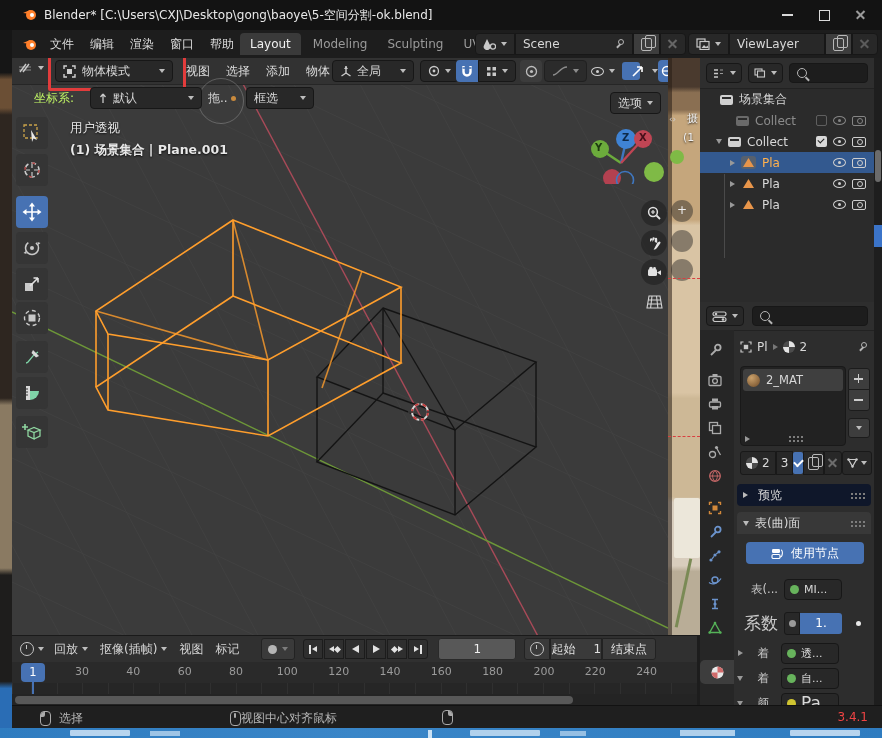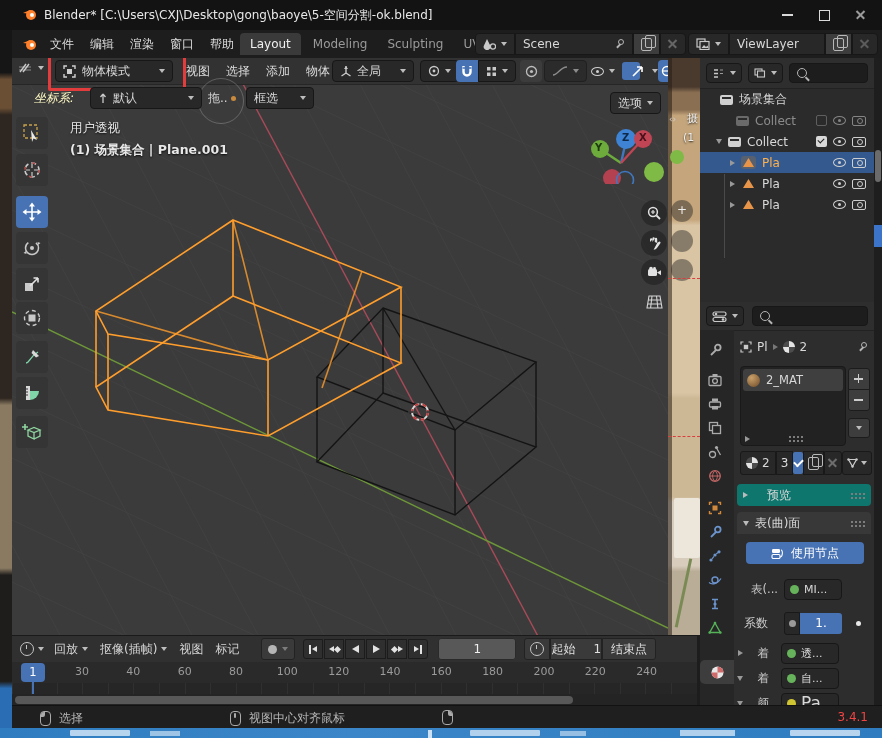--- a/index.html
+++ b/index.html
@@ -293,21 +293,21 @@
       <span class="abs row" style="left:646px;top:2px;width:18px;height:22px;background:#4772b3;border-radius:4px 0 0 4px;justify-content:center;">
         <svg width="12" height="12">
             <circle cx="6" cy="6" r="4.5" fill="none" stroke="#fff" stroke-width="1.4"></circle>
             <path d="M2 6 h8" stroke="#fff" stroke-width="1.2"></path>
           </svg>
       </span>
     </div>
 
     <div class="abs" style="left:0;top:26px;width:656px;height:28px;">
       <span class="abs" style="left:186px;top:-6px;width:44px;height:44px;border:1.5px solid rgba(255,255,255,.22);border-radius:50%;"></span>
-      <span class="abs" style="left:22px;top:6px;color:#fef9c3;font-style:italic;">坐标系:</span>
+      <span class="abs" style="left:22px;top:6px;color:#bef264;">坐标系:</span>
       <span class="dd abs" style="left:78px;top:3px;width:112px;justify-content:space-between;">
         <span class="row" style="gap:5px;">
           <svg width="10" height="12">
               <path d="M5 11 V2 M5 2 l-2.5 3 M5 2 l2.5 3" stroke="#c9c9c9" stroke-width="1.3" fill="none"></path>
             </svg>
           <span>默认</span>
         </span>
         <span class="cv"></span>
       </span>
       <span class="abs row" style="left:196px;top:6px;gap:3px;color:#d5d5d5;">
@@ -682,21 +682,21 @@
           <svg width="11" height="10">
               <path d="M5.5 8.5 L1.5 1.5 H9.5 Z" fill="none" stroke="#c9c9c9" stroke-width="1.2"></path>
               <circle cx="1.5" cy="1.5" r="1.2" fill="#c9c9c9"></circle>
               <circle cx="9.5" cy="1.5" r="1.2" fill="#c9c9c9"></circle>
               <circle cx="5.5" cy="8.5" r="1.2" fill="#c9c9c9"></circle>
             </svg>
           <span class="cv"></span>
         </span>
       </div>
 
-      <div class="row" style="position:absolute;left:3px;top:154px;width:134px;height:22px;background:#0f766e;border-radius:4px;padding:0 6px;gap:19px;box-sizing:border-box;">
+      <div class="row" style="position:absolute;left:3px;top:154px;width:134px;height:22px;background:#0f172a;border-radius:4px;padding:0 6px;gap:10px;box-sizing:border-box;">
         <span class="exp-r" style="border-left-color:#bbb;"></span>
         <span style="flex:1;">预览</span>
         <span class="grip"></span>
       </div>
 
       <div class="row" style="position:absolute;left:3px;top:182px;width:134px;height:22px;background:#383838;border-radius:4px 4px 0 0;padding:0 6px;gap:6px;box-sizing:border-box;">
         <span class="exp-d" style="border-top-color:#bbb;"></span>
         <span style="flex:1;">表(曲)面</span>
         <span class="grip"></span>
       </div>
@@ -712,21 +712,21 @@
 
       <div class="row" style="position:absolute;left:0;top:248px;width:140px;height:22px;">
         <span style="width:44px;text-align:right;color:#c9c9c9;font-size:11.5px;">表(...</span>
         <span class="dd" style="margin-left:6px;width:58px;height:21px;padding:0 5px;">
           <span class="dot" style="background:#67b35c;"></span>
           <span style="font-size:11px;">MI...</span>
         </span>
       </div>
 
       <div class="row" style="position:absolute;left:0;top:282px;width:140px;height:22px;">
-        <span style="width:44px;text-align:center;color:#c9c9c9;font-size:12px;">系数</span>
+        <span style="width:44px;text-align:right;color:#c9c9c9;font-size:17px;">系数</span>
         <span class="row" style="margin-left:6px;width:14px;height:21px;background:#282828;border:1px solid #191919;border-radius:3px 0 0 3px;justify-content:center;">
           <span class="dot" style="background:#9a9a9a;width:7px;height:7px;"></span>
         </span>
         <span class="row" style="width:42px;height:21px;background:#4772b3;border-radius:0 3px 3px 0;justify-content:center;color:#fff;">
           <span>1.</span>
         </span>
         <span style="margin-left:14px;width:5px;height:5px;border-radius:50%;background:#e8e8e8;"></span>
       </div>
 
       <div class="row" style="position:absolute;left:0;top:312px;width:140px;height:22px;">
@@ -846,21 +846,21 @@
     <div class="abs" style="left:0;top:58px;width:685px;height:12px;background:#242424;">
       <div style="position:absolute;left:3px;top:2px;width:558px;height:8px;background:#585858;border-radius:4px;"></div>
     </div>
   </div>
 
   <div class="abs" style="left:12px;top:705px;width:870px;height:23px;background:#1f1f1f;border-top:1px solid #121212;color:#b5b5b5;">
     <span class="abs row" style="left:28px;top:4px;gap:8px;">
       <span class="mouse l"></span>
       <span>选择</span>
     </span>
-    <span class="abs row" style="left:218px;top:4px;gap:8px;">
+    <span class="abs row" style="left:218px;top:4px;gap:0;">
       <span class="mouse m"></span>
       <span>视图中心对齐鼠标</span>
     </span>
     <span class="abs row" style="left:430px;top:4px;">
       <span class="mouse r"></span>
     </span>
     <span class="abs" style="right:14px;top:4px;color:#ef4444;">3.4.1</span>
   </div>
 
   <div class="abs" style="left:0;top:728px;width:882px;height:10px;background:linear-gradient(90deg,#2f7cc0,#3a86c8 40%,#2f7cc0);">

